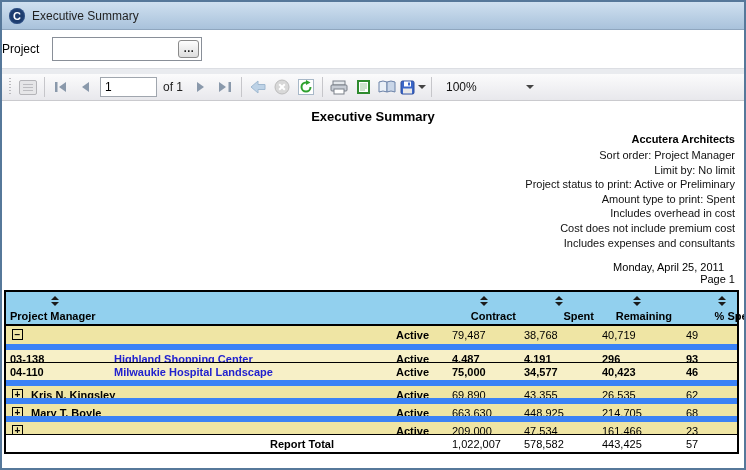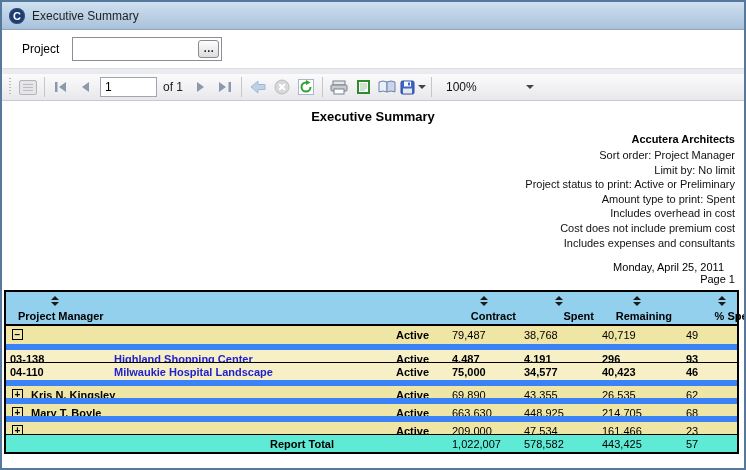--- a/index.html
+++ b/index.html
@@ -7,21 +7,21 @@
   body { font-family:"Liberation Sans", sans-serif; background:#fff; }
 
   .window { position:relative; width:746px; height:470px; border:2px solid #56789A; background:#fff; overflow:hidden; }
 
   
   .titlebar { height:28px; background:linear-gradient(#CFE0F0,#A9C2DB); border-bottom:1px solid #8FA6BE; display:flex; align-items:center; padding-left:7px; }
   .app-logo { width:16px; height:16px; border-radius:50%; background:#1D3C6E; color:#fff; font-size:11px; font-weight:bold; text-align:center; line-height:16px; margin-right:7px; box-shadow:inset 0 0 2px #4A6FA8; }
   .title-text { font-size:12px; color:#1F1F1F; }
 
   
-  .project-panel { height:38px; background:#fff; display:flex; align-items:center; padding-left:20px; }
+  .project-panel { height:38px; background:#fff; display:flex; align-items:center; }
   .project-label { font-size:12px; color:#000; margin-right:13px; }
   .project-input-wrap { position:relative; width:150px; height:24px; }
   .project-input { width:150px; height:24px; border:1px solid #898F98; background:#fff; font-size:12px; padding:0 26px 0 4px; font-family:"Liberation Sans",sans-serif; }
   .browse-btn { position:absolute; right:3px; top:3px; width:21px; height:18px; border:1px solid #8A8A8A; border-radius:3px; background:linear-gradient(#FEFEFE,#DDDDDD); font-size:11px; font-weight:bold; line-height:14px; text-align:center; color:#222; cursor:default; }
 
   .panel-gap { height:6px; background:#E9EBEF; border-top:1px solid #DCDEE3; }
 
   
   .toolbar { height:27px; background:linear-gradient(#FBFBFC,#E8E8EC); border-bottom:1px solid #CACACE; display:flex; align-items:center; padding-left:4px; }
   .grip { width:4px; height:18px; margin:0 4px 0 2px; background-image:repeating-linear-gradient(#B9B9BD 0 1px, transparent 1px 3px); background-size:2px 100%; background-repeat:no-repeat; background-position:1px 0; }
@@ -52,30 +52,30 @@
   .sort:before { content:""; position:absolute; top:0; left:0; border-left:4px solid transparent; border-right:4px solid transparent; border-bottom:4px solid #1A1A1A; }
   .sort:after { content:""; position:absolute; top:6px; left:0; border-left:4px solid transparent; border-right:4px solid transparent; border-top:4px solid #1A1A1A; }
   .c-pm       { left:0;     width:380px; }
   .c-status   { left:384px; width:64px; }
   .c-contract { left:446px; width:64px; }
   .c-spent    { left:518px; width:70px; }
   .c-remaining{ left:596px; width:70px; }
   .c-pct      { left:680px; width:58px; }
   .thead .c-pct { width:72px; }
   .hcell.c-pm .sort { left:45px; margin-left:0; }
-  .hcell.c-pm .hlabel { text-align:left; padding-left:12px; }
+  .hcell.c-pm .hlabel { text-align:left; padding-left:4px; }
   .hcell.c-status .hlabel { text-align:center; }
   .hcell.c-contract .hlabel, .hcell.c-spent .hlabel, .hcell.c-remaining .hlabel, .hcell.c-pct .hlabel { text-align:right; }
 
   .row { position:relative; height:18px; font-size:11px; }
   .row + .row { border-top:1px solid #000; }
   .row.thick { border-top:6px solid #3b82f6; }
   .row-manager { background:#EFE5A4; }
   .row-project { background:#F7F0C7; }
-  .row-total { background:#5eead4; border-top:2px solid #000; height:18px; }
+  .row-total { background:#ffffff; border-top:2px solid #000; height:18px; }
   .cell { position:absolute; top:0; height:100%; line-height:18px; }
   .cell.c-status { padding-left:6px; font-weight:bold; }
   .num { }
   .row-project .num { font-weight:bold; }
   .expand-box { position:absolute; left:6px; top:3px; width:11px; height:11px; border:1px solid #000; font-size:10px; font-weight:bold; line-height:9px; text-align:center; cursor:pointer; color:#000; }
   .mgr-name { position:absolute; left:25px; top:0; line-height:18px; font-weight:bold; }
   .proj-code { position:absolute; left:4px; top:0; line-height:18px; font-weight:bold; }
   .proj-link { position:absolute; left:108px; top:0; line-height:18px; font-weight:bold; color:#2121CE; cursor:pointer; }
   .total-label { position:absolute; left:0; width:592px; top:0; line-height:18px; text-align:center; font-weight:bold; }
 

